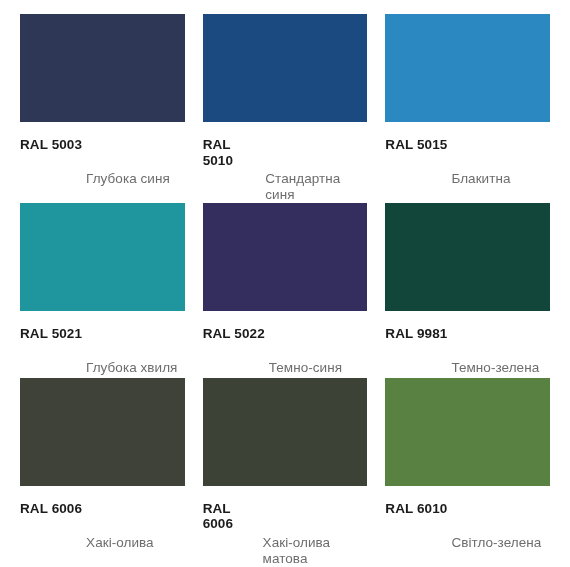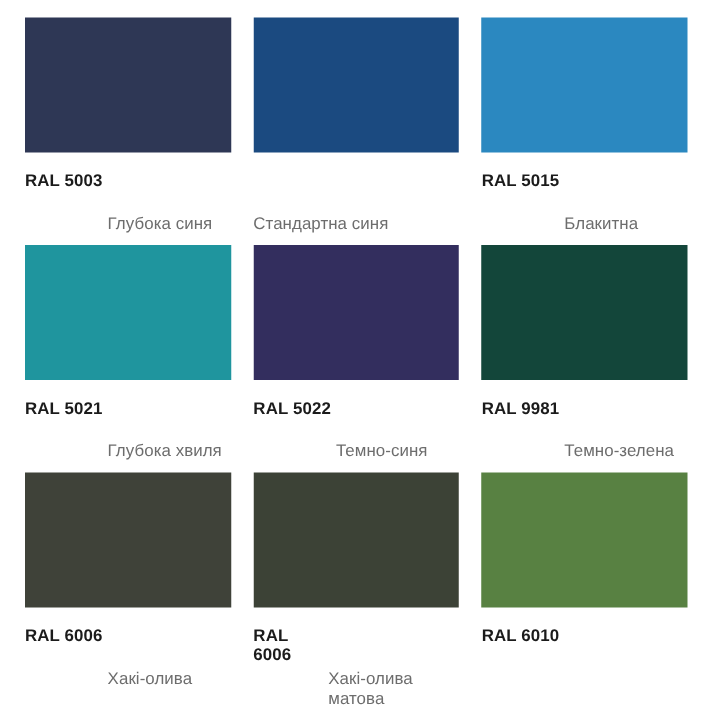--- a/index.html
+++ b/index.html
@@ -76,20 +76,21 @@
     <div class="swatch-chip" style="background-color: rgb(46, 55, 85);"></div>
     <div class="swatch-caption">
       <span class="swatch-code">RAL 5003</span>
       <span class="swatch-name">Глубока синя</span>
     </div>
   </div>
 
   <div class="swatch-cell">
     <div class="swatch-chip" style="background-color: rgb(27, 74, 128);"></div>
     <div class="swatch-caption">
+      <span class="swatch-code">RAL 5010</span>
       <span class="swatch-name">Стандартна синя</span>
     </div>
   </div>
 
   <div class="swatch-cell">
     <div class="swatch-chip" style="background-color: rgb(43, 136, 192);"></div>
     <div class="swatch-caption">
       <span class="swatch-code">RAL 5015</span>
       <span class="swatch-name">Блакитна</span>
     </div>
@@ -132,16 +133,17 @@
     <div class="swatch-caption">
       <span class="swatch-code">RAL 6006</span>
       <span class="swatch-name">Хакі-олива матова</span>
     </div>
   </div>
 
   <div class="swatch-cell">
     <div class="swatch-chip" style="background-color: rgb(88, 129, 66);"></div>
     <div class="swatch-caption">
       <span class="swatch-code">RAL 6010</span>
+      <span class="swatch-name">Світло-зелена</span>
     </div>
   </div>
 
 </div>
 
 </body></html>

